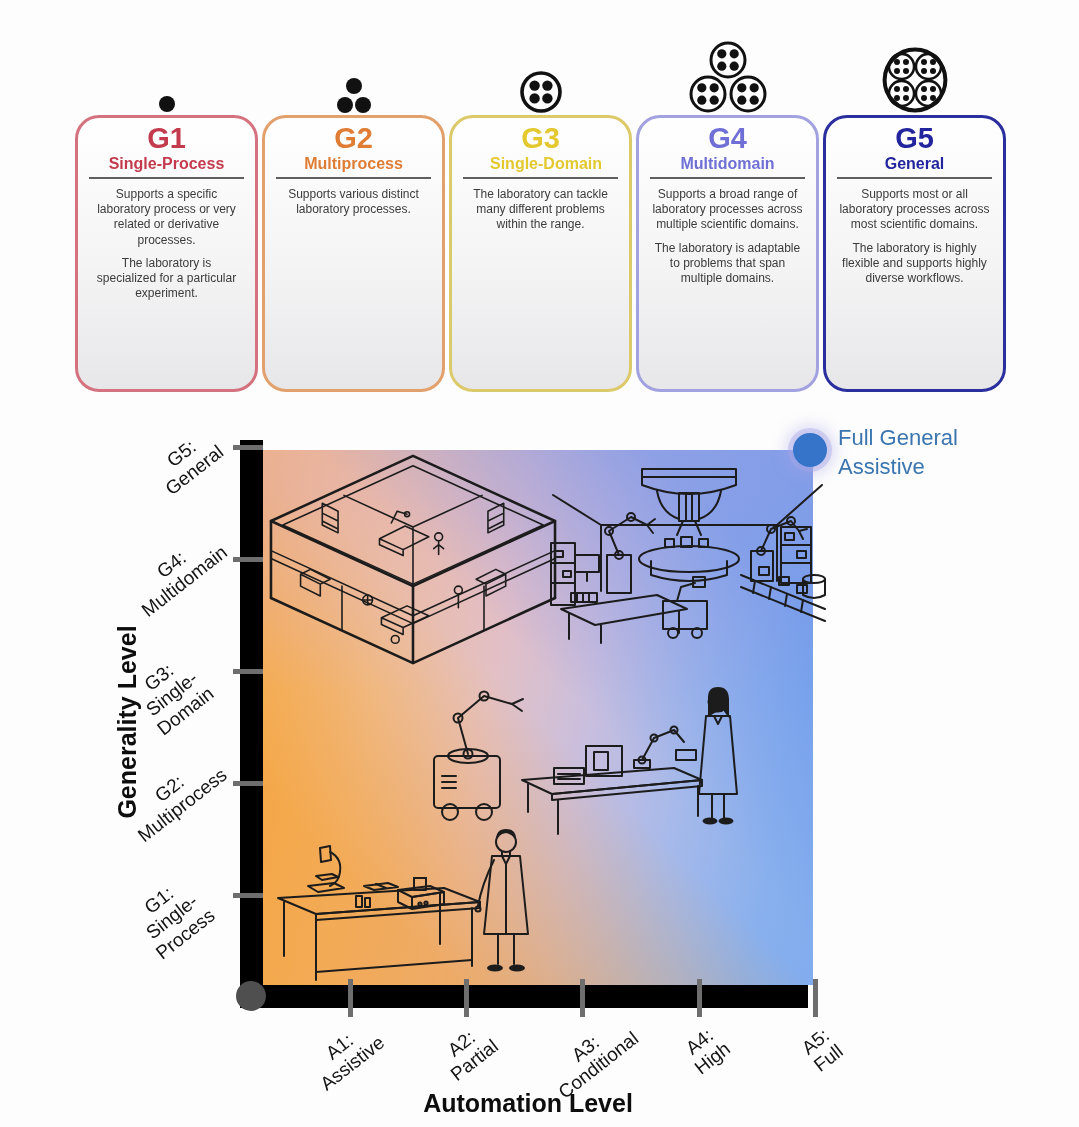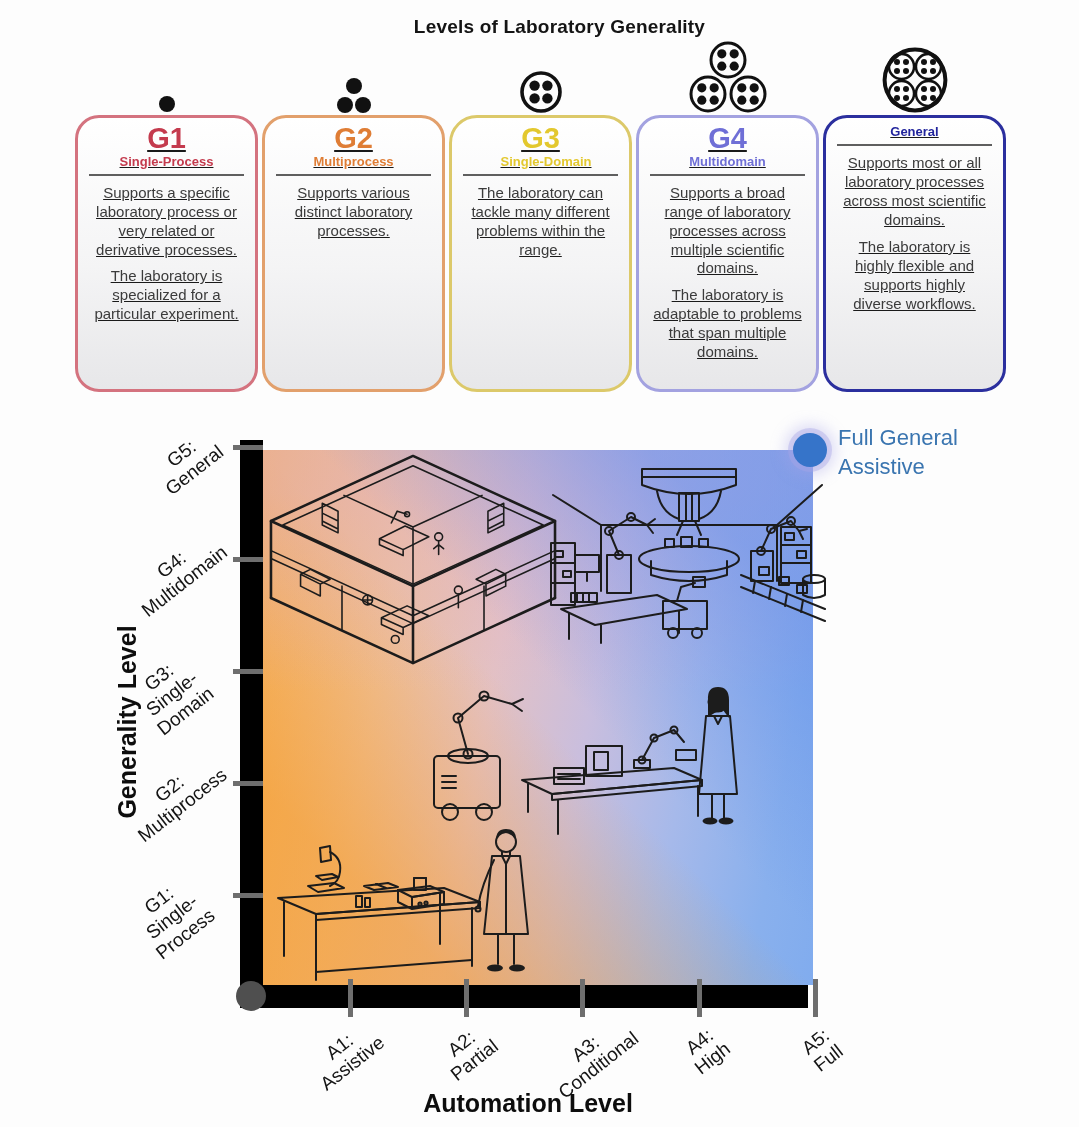--- a/index.html
+++ b/index.html
@@ -6,31 +6,31 @@
   #figure {
     position:relative; width:1079px; height:1127px; background:#fdfdfd;
     font-family:"Liberation Sans", sans-serif; overflow:hidden; color:#1a1a1a;
   }
   
   .fig-title {
     position:absolute; left:40px; top:16px; width:1039px; text-align:center;
     font-size:19px; font-weight:bold; color:#141414; letter-spacing:.2px;
   }
   
-  .card-row { position:absolute; left:75px; top:115px; display:flex; gap:4px;text-decoration:underline; }
+  .card-row { position:absolute; left:75px; top:115px; display:flex; gap:4px; }
   .card {
     width:183px; height:277px; box-sizing:border-box;
     border:3px solid #999; border-radius:24px;
     background:linear-gradient(#ffffff 0%, #f4f4f5 55%, #e7e7e9 100%);
     padding:6px 0 0 0; text-align:center;
   }
   .card-title { font-size:29px; font-weight:bold; line-height:1.02; }
-  .card-sub   { font-size:13px; font-weight:bold; line-height:1.1; margin-top:1px; }
+  .card-sub   { font-size:16px; font-weight:bold; line-height:1.1; margin-top:1px; }
   .card-divider { border-bottom:2px solid #5f5f5f; margin:5px 11px 4px 11px; }
-  .card-p { font-size:15px; line-height:1.26; color:#3b3b3b; margin:8px 0; padding:0 13px; }
+  .card-p { font-size:12px; line-height:1.26; color:#3b3b3b; margin:8px 0; padding:0 13px; }
   .icon-slot {
     position:absolute; top:34px; height:80px; width:183px;
     display:flex; align-items:flex-end; justify-content:center;
   }
   .icon-slot svg { display:block; }
   
   .axis-bar { position:absolute; background:#000; }
   .plot-area { position:absolute; left:263px; top:450px; width:550px; height:535px; }
   .tickmark { position:absolute; background:#6e6e6e; }
   .tick-label {
@@ -53,21 +53,20 @@
   .la { stroke:#1c1c1c; stroke-width:2; fill:none; stroke-linecap:round; stroke-linejoin:round; }
   .la-thick { stroke-width:2.6; }
   .la-thin { stroke-width:1.6; }
   .la-fill { fill:#1c1c1c; stroke:none; }
 </style>
 </head>
 <body>
 
 <div id="figure">
 
-  <div class="fig-title">Levels of Laboratory Generality</div>
 
   <div class="icon-slot" style="left: 75px; color: rgb(17, 17, 17);">
     <svg width="20" height="20" viewBox="0 0 20 20">
         <circle cx="10" cy="10" r="8" fill="currentColor"></circle>
       </svg>
   </div>
   <div class="icon-slot" style="left: 262px; color: rgb(17, 17, 17);">
     <svg width="40" height="37" viewBox="0 0 40 37" fill="currentColor">
       <circle cx="20" cy="9" r="8"></circle>
         <circle cx="11" cy="28" r="8"></circle>
@@ -134,36 +133,37 @@
       <p class="card-p">The laboratory is specialized for a particular experiment.</p>
     </div>
 
     <div class="card" style="border-color: rgb(226, 160, 108);">
       <div class="card-title" style="color: rgb(223, 125, 53);">G2</div>
       <div class="card-sub" style="color: rgb(223, 125, 53);">Multiprocess</div>
       <div class="card-divider"></div>
       <p class="card-p">Supports various distinct laboratory processes.</p>
     </div>
 
-    <div class="card" style="border-color: rgb(220, 201, 106); border-radius: 28px;">
+    <div class="card" style="border-color: rgb(220, 201, 106);">
       <div class="card-title" style="color: rgb(227, 200, 46);">G3</div>
       <div class="card-sub" style="color: rgb(227, 200, 46); margin-left: 11px;">Single-Domain</div>
       <div class="card-divider"></div>
       <p class="card-p">The laboratory can tackle many different problems within the range.</p>
     </div>
 
     <div class="card" style="border-color: rgb(163, 162, 224);">
       <div class="card-title" style="color: rgb(111, 111, 214);">G4</div>
       <div class="card-sub" style="color: rgb(111, 111, 214);">Multidomain</div>
       <div class="card-divider"></div>
       <p class="card-p">Supports a broad range of laboratory processes across multiple scientific domains.</p>
       <p class="card-p">The laboratory is adaptable to problems that span multiple domains.</p>
     </div>
 
     <div class="card" style="border-color: rgb(43, 47, 158);">
+      <div class="card-title" style="color: rgb(34, 37, 157);">G5</div>
       <div class="card-sub" style="color: rgb(34, 37, 157);">General</div>
       <div class="card-divider"></div>
       <p class="card-p">Supports most or all laboratory processes across most scientific domains.</p>
       <p class="card-p">The laboratory is highly flexible and supports highly diverse workflows.</p>
     </div>
   </div>
 
   <div class="plot-area" style="background: linear-gradient(to right top, rgba(112, 154, 236, 0) 55%, rgba(100, 145, 235, 0.6) 85%), linear-gradient(to top, rgba(220, 172, 213, 0) 55%, rgba(219, 172, 214, 0.4) 92%), linear-gradient(to left bottom, rgba(247, 170, 60, 0) 50%, rgba(246, 156, 40, 0.6) 82%), linear-gradient(100deg, rgb(245, 180, 99) 0%, rgb(238, 192, 155) 24%, rgb(227, 193, 196) 42%, rgb(201, 190, 222) 58%, rgb(166, 185, 234) 74%, rgb(137, 176, 237) 90%, rgb(129, 172, 238) 100%);"></div>
 
   <div class="axis-bar" style="left: 240px; top: 440px; width: 23px; height: 568px; background-color: rgb(0, 0, 0);"></div>

